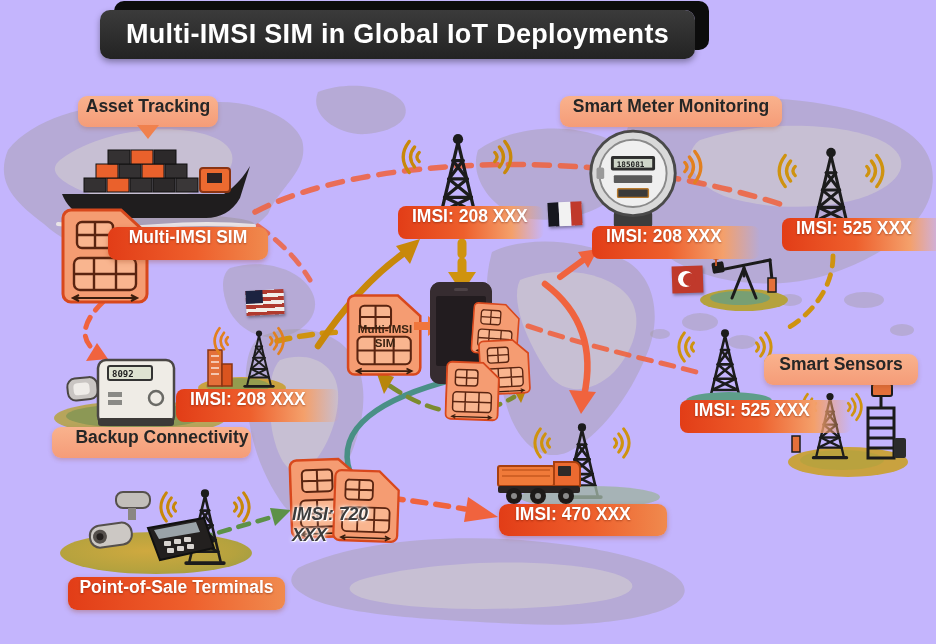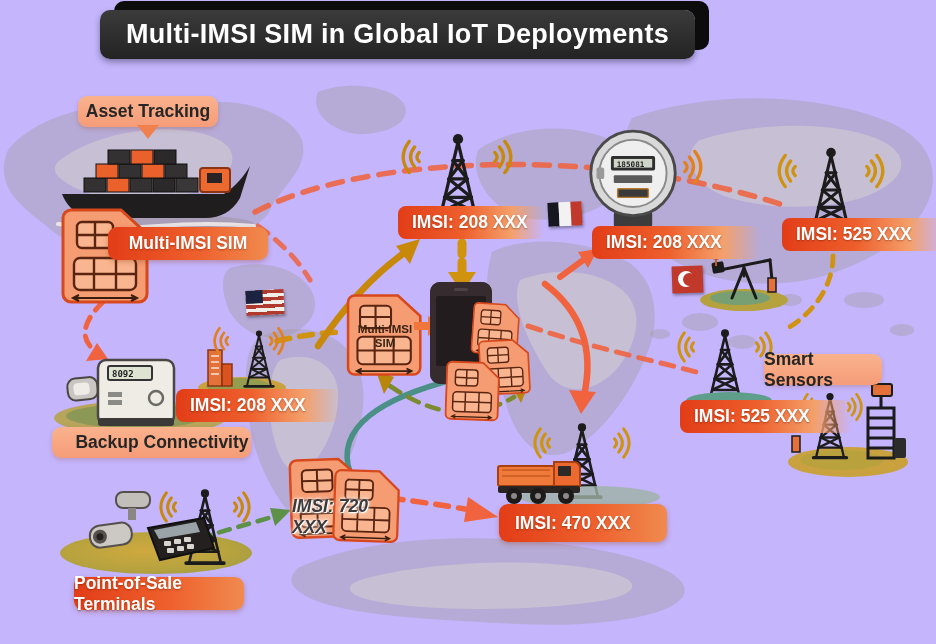--- a/index.html
+++ b/index.html
@@ -2,21 +2,21 @@
 <html><head>
 <meta charset="utf-8">
 <style>
   html,body{margin:0;padding:0;background:#ffffff;}
   .canvas{position:relative;width:936px;height:644px;overflow:hidden;background:#c4b5fd;
           font-family:"Liberation Sans", sans-serif;}
   .abs{position:absolute;}
   .map-layer{position:absolute;inset:0;z-index:0;}
   .arrow-layer{position:absolute;inset:0;z-index:2;pointer-events:none;}
   .scene{position:absolute;z-index:3;}
-  .tag{position:absolute;z-index:5;display:flex;align-items:center;justify-content:center;}
+  .tag{position:absolute;z-index:5;display:flex;justify-content:center;}
 
   
   .title-wrap{position:absolute;left:100px;top:10px;z-index:6;}
   .title-box{background:linear-gradient(180deg,#3b3b3b,#232323);color:#fff;
              font-size:27px;font-weight:700;letter-spacing:.3px;
              padding:9px 26px;border-radius:10px;
              box-shadow:14px -9px 0 0 #0c0c0c, 0 3px 6px rgba(0,0,0,.35);}
 
   
   .soft{background:linear-gradient(180deg,#f9b28d,#f59c78);color:#262626;
@@ -282,20 +282,23 @@
   <svg class="scene" style="left:468px;top:302px;width:56px;height:54px;z-index:5;transform:rotate(4deg);" viewBox="0 0 90 100">
       <use href="#sym-sim"></use>
     </svg>
   <svg class="scene" style="left:474px;top:338px;width:62px;height:58px;z-index:5;transform:rotate(-3deg);" viewBox="0 0 90 100">
       <use href="#sym-sim"></use>
     </svg>
   <svg class="scene" style="left:440px;top:360px;width:66px;height:62px;z-index:6;transform:rotate(2deg);" viewBox="0 0 90 100">
       <use href="#sym-sim"></use>
     </svg>
 
+  <div class="tag soft" style="left:560px;top:96px;width:222px;height:31px;">
+    <span>Smart Meter Monitoring</span>
+  </div>
 
   <svg class="scene" style="left:585px;top:128px;width:96px;height:108px;" viewBox="0 0 100 110">
     <rect x="30" y="84" width="40" height="20" rx="5" fill="#3c3c3c"></rect>
     <circle cx="50" cy="46" r="44" fill="#d9d9d9" stroke="#4a4a4a" stroke-width="3"></circle>
     <circle cx="50" cy="46" r="35" fill="#efefef" stroke="#8a8a8a" stroke-width="2"></circle>
     <rect x="27" y="28" width="46" height="15" rx="2" fill="#2e2e2e"></rect>
     <rect x="30" y="31" width="40" height="9" fill="#cfd6c9"></rect>
     <text x="33" y="39" font-size="8" font-weight="bold" fill="#222" font-family="DejaVu Sans Mono, monospace">185081</text>
     <rect x="30" y="48" width="40" height="8" rx="1" fill="#5a5a5a"></rect>
     <rect x="34" y="62" width="32" height="9" rx="1" fill="#3a3a3a" stroke="#b7792d" stroke-width="1.5"></rect>
@@ -338,21 +341,21 @@
     </svg>
   <svg class="scene" style="left:864px;top:150px;width:22px;height:42px;color:#cf930f;" viewBox="0 0 24 44">
       <use href="#sym-wifi"></use>
     </svg>
   <div class="scene" style="left:792px;top:222px;width:84px;height:17px;border-radius:50%;background:#7aa55a;"></div>
 
   <div class="tag banner" style="left:782px;top:218px;width:150px;height:33px;">
     <span>IMSI: 525 XXX</span>
   </div>
 
-  <div class="tag soft" style="left:764px;top:354px;width:118px;height:31px;">
+  <div class="tag soft" style="left:764px;top:354px;width:154px;height:31px;">
     <span>Smart Sensors</span>
   </div>
 
   <svg class="scene" style="left:694px;top:326px;width:62px;height:80px;" viewBox="0 0 64 100">
       <use href="#sym-tower"></use>
     </svg>
   <svg class="scene" style="left:676px;top:328px;width:20px;height:38px;color:#cf930f;" viewBox="0 0 24 44">
       <use href="#sym-wifi" transform="scale(-1,1) translate(-24,0)"></use>
     </svg>
   <svg class="scene" style="left:754px;top:328px;width:20px;height:38px;color:#cf930f;" viewBox="0 0 24 44">
@@ -402,21 +405,21 @@
     <rect x="64" y="22" width="13" height="10" rx="1" fill="#2e2a28"></rect>
     <rect x="4" y="42" width="82" height="7" rx="2" fill="#2a2423"></rect>
     <circle cx="20" cy="52" r="8" fill="#1d1a19"></circle>
       <circle cx="20" cy="52" r="3" fill="#8a8a8a"></circle>
     <circle cx="44" cy="52" r="8" fill="#1d1a19"></circle>
       <circle cx="44" cy="52" r="3" fill="#8a8a8a"></circle>
     <circle cx="72" cy="52" r="8" fill="#1d1a19"></circle>
       <circle cx="72" cy="52" r="3" fill="#8a8a8a"></circle>
   </svg>
 
-  <div class="tag banner-solid" style="left:499px;top:504px;width:152px;height:38px;justify-content:flex-start;padding-left:16px;">
+  <div class="tag banner-solid" style="left:499px;top:504px;width:152px;height:32px;justify-content:flex-start;padding-left:16px;">
     <span>IMSI: 470 XXX</span>
   </div>
 
   <svg class="scene" style="left:286px;top:456px;width:82px;height:84px;transform:rotate(-2deg);" viewBox="0 0 90 100">
       <use href="#sym-sim"></use>
     </svg>
   <svg class="scene" style="left:330px;top:468px;width:74px;height:76px;transform:rotate(2deg);" viewBox="0 0 90 100">
       <use href="#sym-sim"></use>
     </svg>
   <div class="tag imsi-dark" style="left:292px;top:504px;width:110px;height:26px;font-style:italic;">
@@ -450,17 +453,17 @@
   <svg class="scene" style="left:176px;top:486px;width:58px;height:82px;z-index:4;" viewBox="0 0 64 100">
       <use href="#sym-tower"></use>
     </svg>
   <svg class="scene" style="left:158px;top:488px;width:20px;height:38px;color:#c8880a;" viewBox="0 0 24 44">
       <use href="#sym-wifi" transform="scale(-1,1) translate(-24,0)"></use>
     </svg>
   <svg class="scene" style="left:232px;top:488px;width:20px;height:38px;color:#c8880a;" viewBox="0 0 24 44">
       <use href="#sym-wifi"></use>
     </svg>
 
-  <div class="tag banner-solid" style="left:74px;top:577px;width:170px;height:33px;">
+  <div class="tag banner-solid" style="left:68px;top:577px;width:217px;height:33px;">
     <span>Point-of-Sale Terminals</span>
   </div>
 
 </div>
 
 </body></html>

